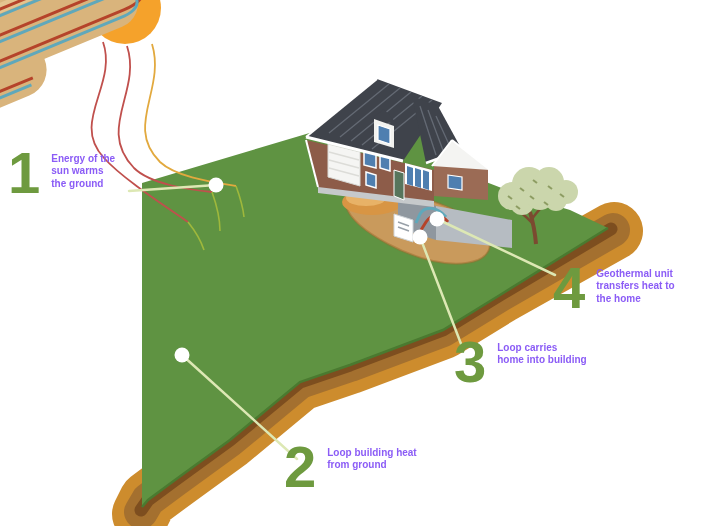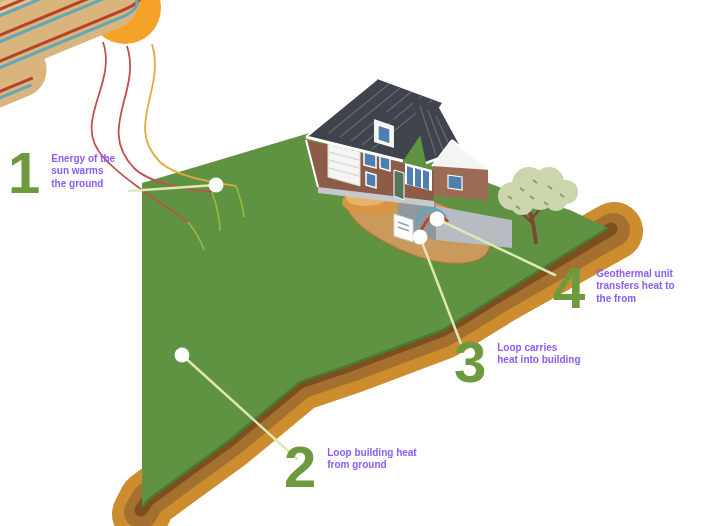--- a/index.html
+++ b/index.html
@@ -199,23 +199,23 @@
 
   <div class="step" style="left:284px;top:444px;">
     <span class="num">2</span>
     <span class="txt">Loop building heat
 from ground</span>
   </div>
 
   <div class="step" style="left:454px;top:339px;">
     <span class="num">3</span>
     <span class="txt">Loop carries
-heat into building</span>
+home into building</span>
   </div>
 
   <div class="step" style="left:553px;top:265px;">
     <span class="num">4</span>
     <span class="txt">Geothermal unit
 transfers heat to
-the from</span>
+the home</span>
   </div>
 
 </div>
 
 </body></html>

